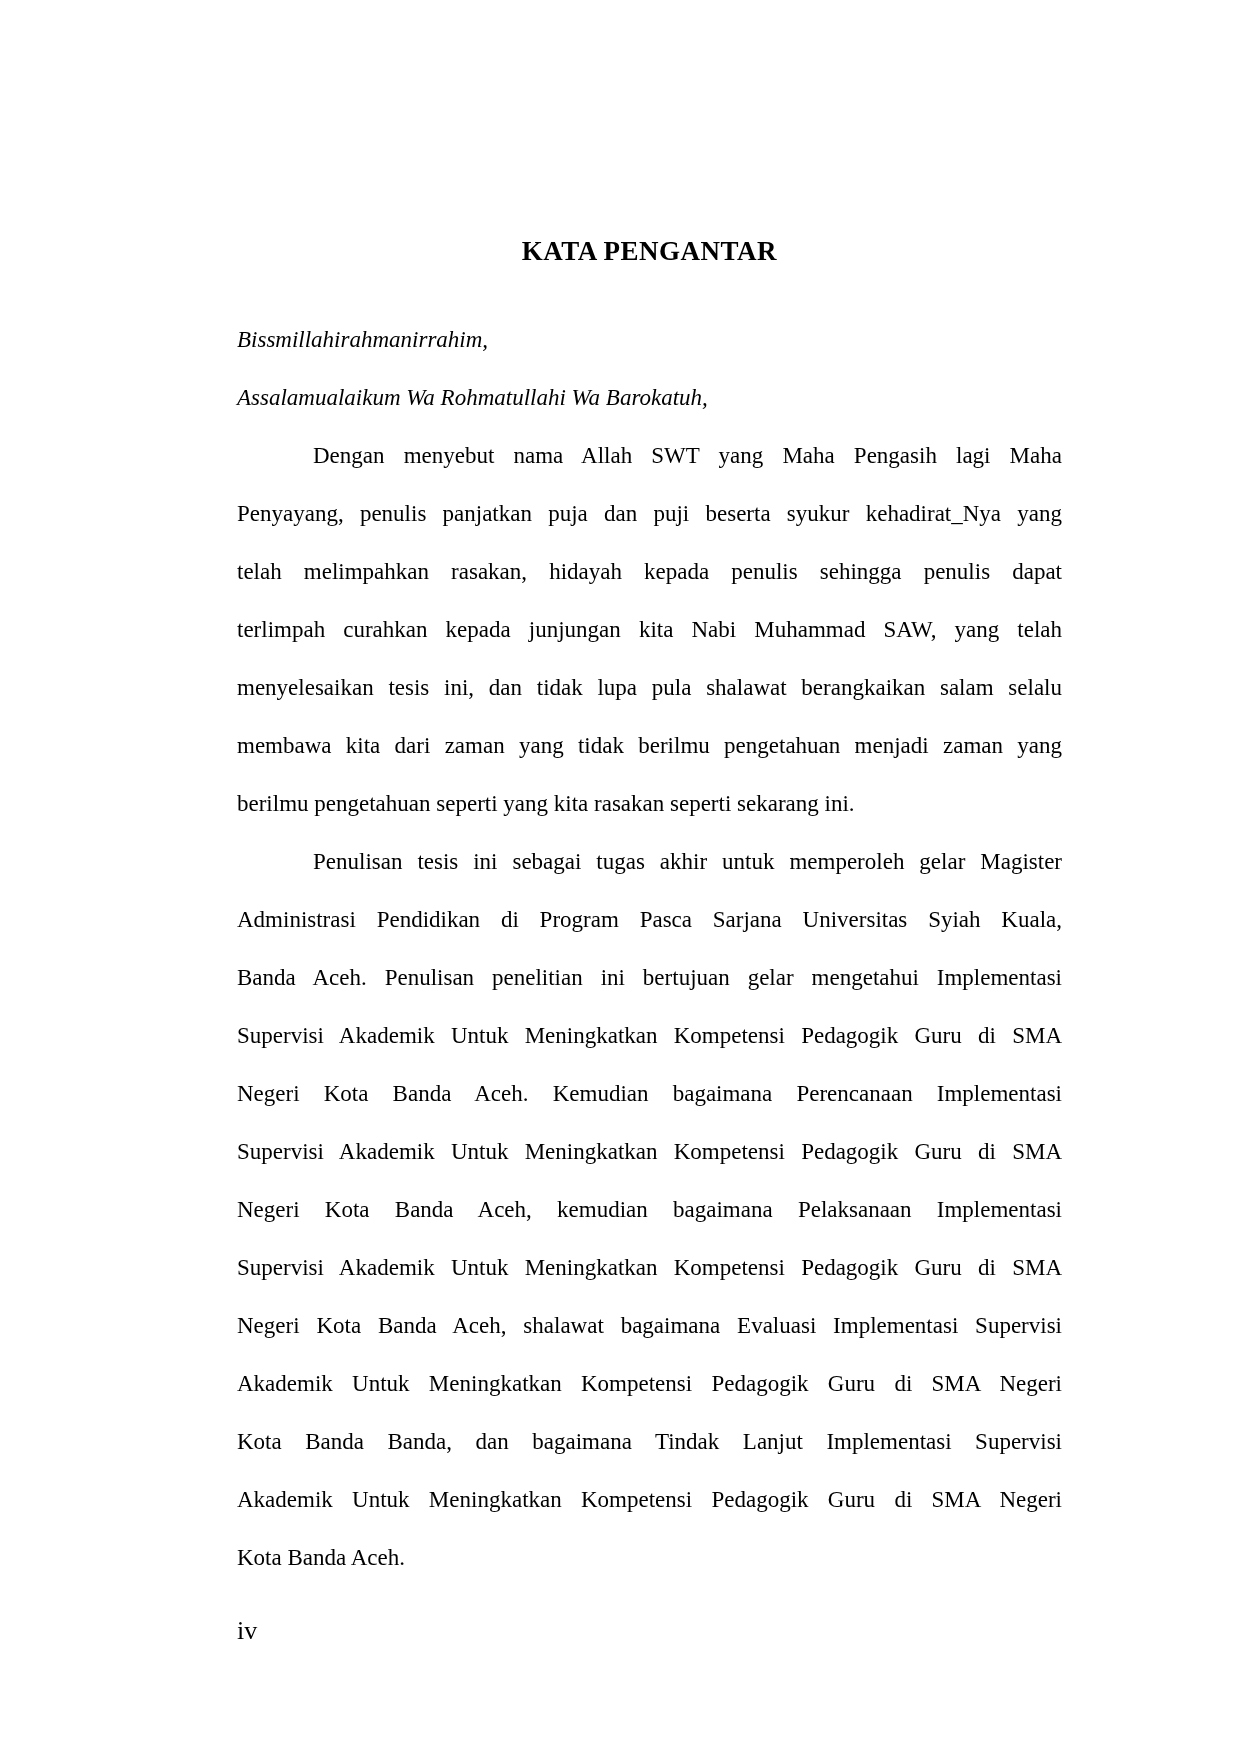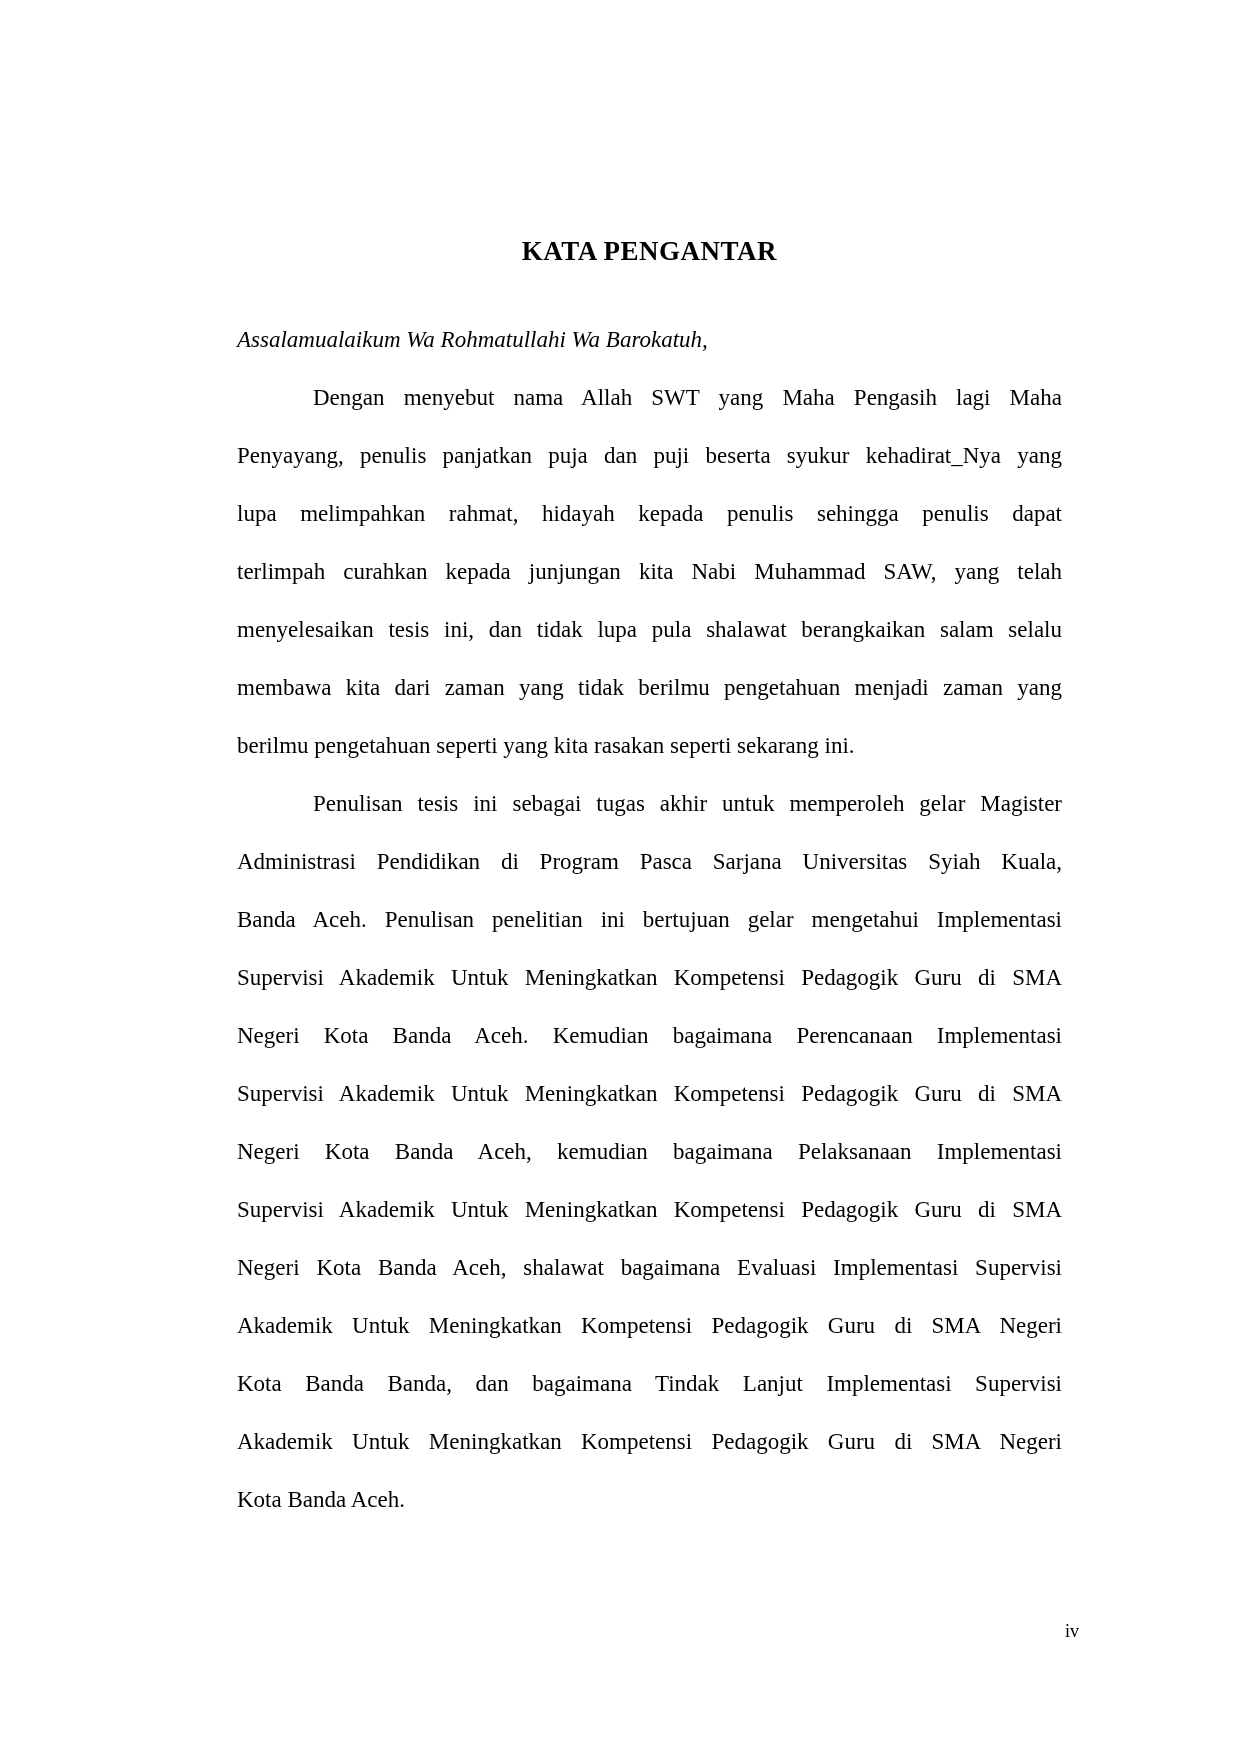--- a/index.html
+++ b/index.html
@@ -43,42 +43,43 @@
     text-align-last: justify;
   }
   .first-line {
     padding-left: 76px;
   }
   .last-line {
     text-align: left;
   }
   .page-number {
     position: absolute;
-    left: 254px;
+    left: 237px;
     top: 1602px;
     width: 825px;
-    font-size: 18px;
+    font-size: 26px;
     line-height: 58px;
-    text-align: right;
+    text-align: left;
   }
 </style>
 </head>
 <body>
 
 <div class="page">
   <div class="content">
     <h1 class="title">KATA PENGANTAR</h1>
     <div id="opening">
+        <div class="line italic-line last-line">Bissmillahirahmanirrahim,</div>
         <div class="line italic-line last-line">Assalamualaikum Wa Rohmatullahi Wa Barokatuh,</div>
       </div>
     <div id="paragraphs">
         <div>
           <div class="line first-line jline">Dengan menyebut nama Allah SWT yang Maha Pengasih lagi Maha</div>
           <div class="line jline">Penyayang, penulis panjatkan puja dan puji beserta syukur kehadirat_Nya yang</div>
-          <div class="line jline">lupa melimpahkan rahmat, hidayah kepada penulis sehingga penulis dapat</div>
+          <div class="line jline">telah melimpahkan rasakan, hidayah kepada penulis sehingga penulis dapat</div>
           <div class="line jline">terlimpah curahkan kepada junjungan kita Nabi Muhammad SAW, yang telah</div>
           <div class="line jline">menyelesaikan tesis ini, dan tidak lupa pula shalawat berangkaikan salam selalu</div>
           <div class="line jline">membawa kita dari zaman yang tidak berilmu pengetahuan menjadi zaman yang</div>
           <div class="line last-line">berilmu pengetahuan seperti yang kita rasakan seperti sekarang ini.</div>
         </div>
         <div>
           <div class="line first-line jline">Penulisan tesis ini sebagai tugas akhir untuk memperoleh gelar Magister</div>
           <div class="line jline">Administrasi Pendidikan di Program Pasca Sarjana Universitas Syiah Kuala,</div>
           <div class="line jline">Banda Aceh. Penulisan penelitian ini bertujuan gelar mengetahui Implementasi</div>
           <div class="line jline">Supervisi Akademik Untuk Meningkatkan Kompetensi Pedagogik Guru di SMA</div>

